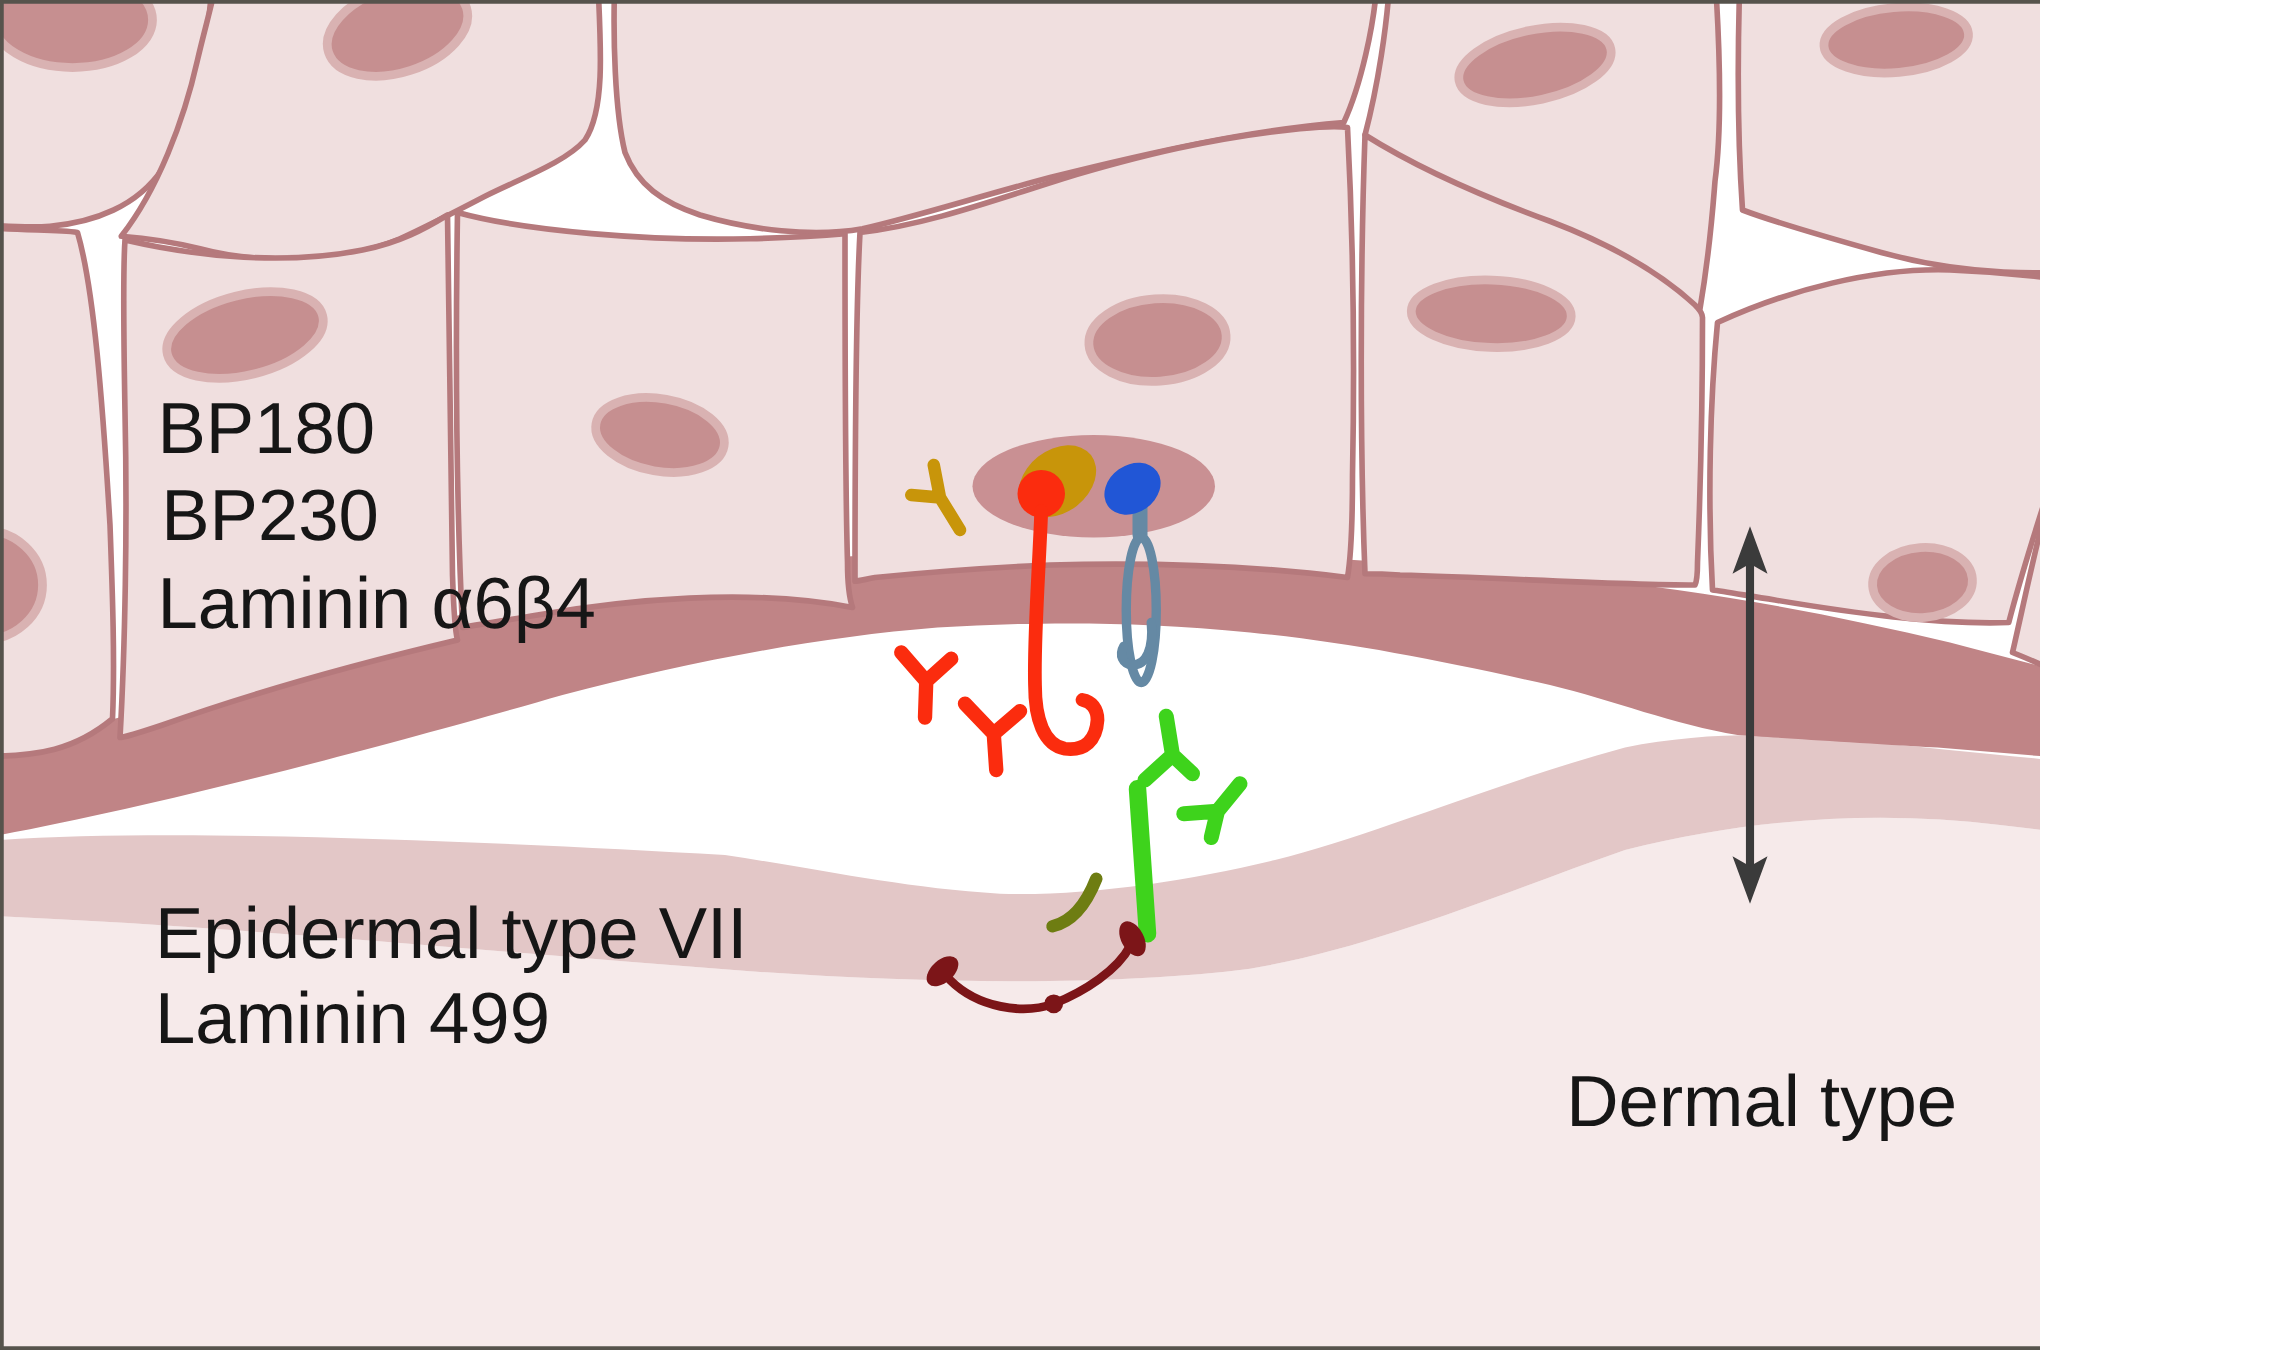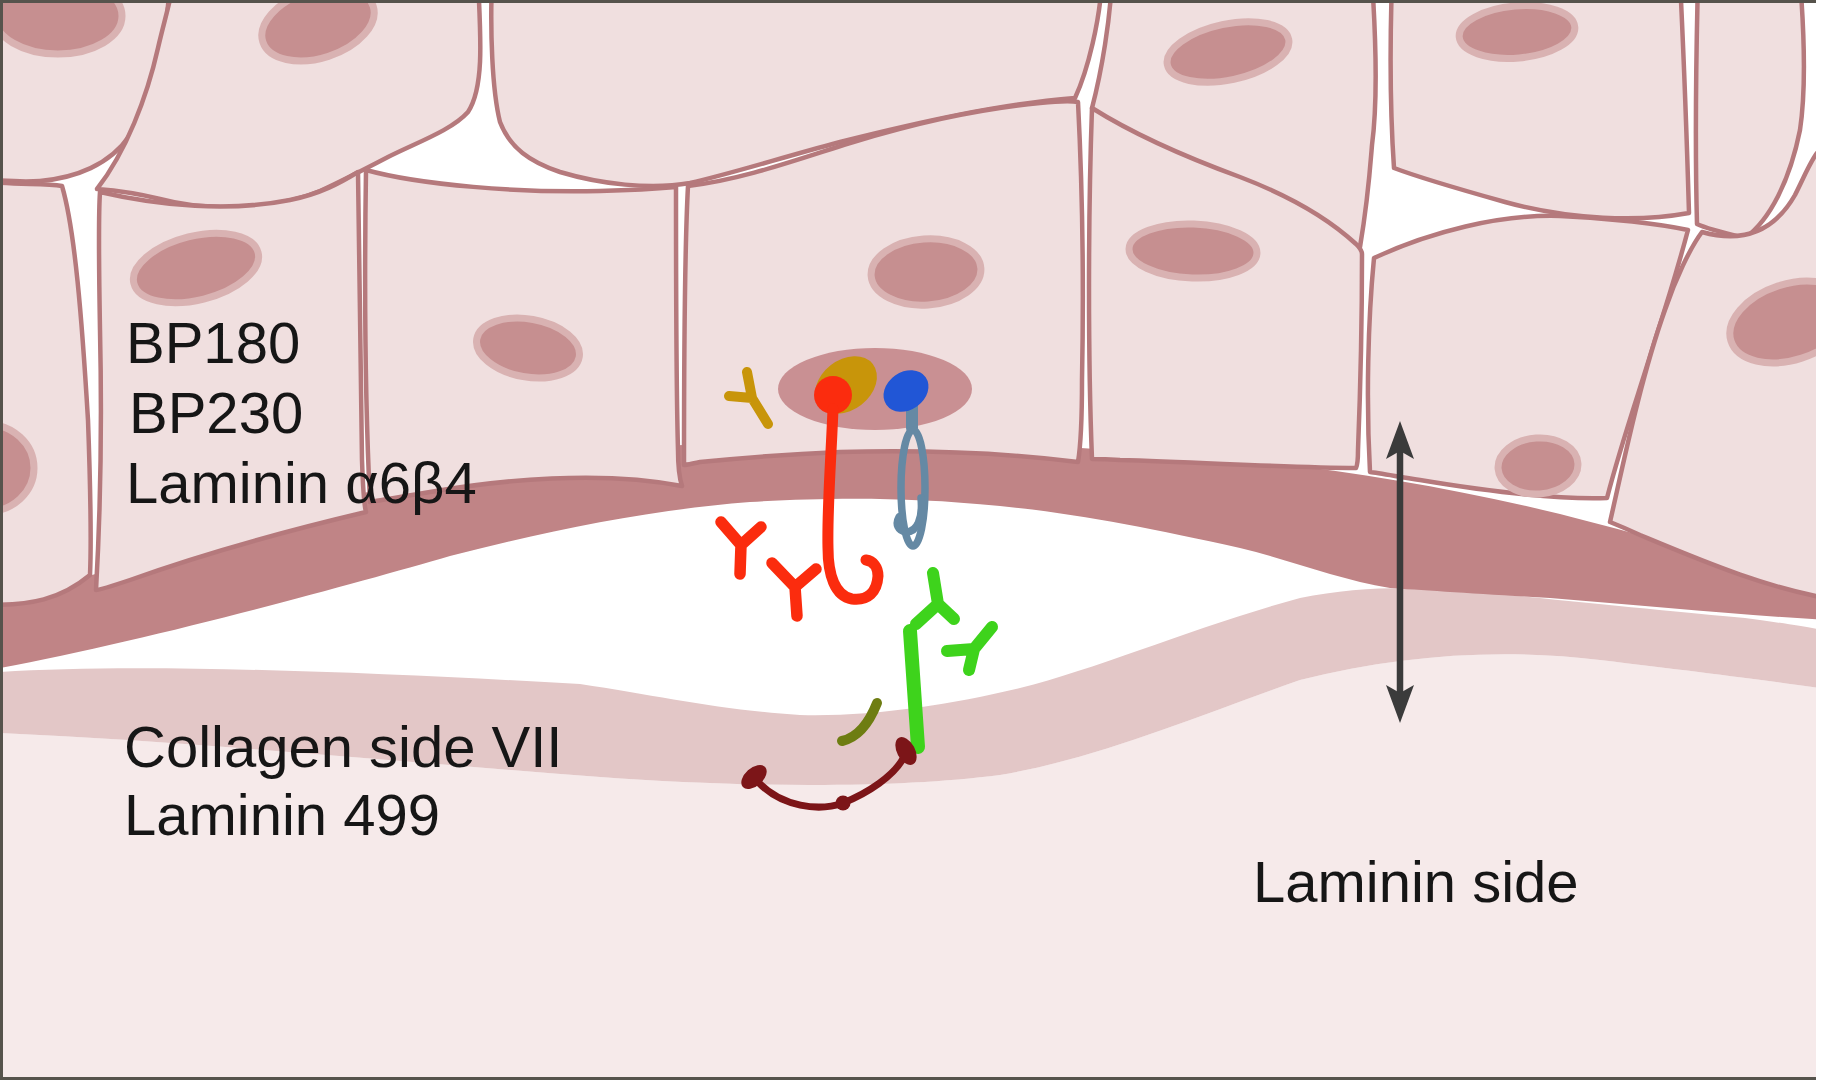--- a/index.html
+++ b/index.html
@@ -1,16 +1,16 @@
 <!DOCTYPE html>
 <html><head>
 <meta charset="utf-8">
 <style>
   html,body{margin:0;padding:0;background:#ffffff;}
-  .stage{position:relative;width:1816px;height:1080px;overflow:hidden;
+  .stage{position:relative;width:1632px;height:1080px;overflow:hidden;
          font-family:"Liberation Sans", sans-serif;}
   .stage svg{position:absolute;left:0;top:0;}
   .lbl{position:absolute;font-size:58px;line-height:70px;color:#161616;
        white-space:nowrap;letter-spacing:0;}
 </style>
 </head>
 <body>
 
 <div class="stage">
 
@@ -142,18 +142,18 @@
     <polygon stroke="none" points="1400,723 1386,685 1400,693 1414,685"></polygon>
   </g>
 
   <rect x="1.5" y="1.5" width="1829" height="1077" fill="none" stroke-width="3" stroke="#56534c"></rect>
 </svg>
 
 <div class="lbl" style="left:126px;top:308px">BP180</div>
 <div class="lbl" style="left:129px;top:378px">BP230</div>
 <div class="lbl" style="left:126px;top:448px">Laminin α6β4</div>
 
-<div class="lbl" style="left:124px;top:712px">Collagen side VII</div>
+<div class="lbl" style="left:124px;top:712px">Epidermal type VII</div>
 <div class="lbl" style="left:124px;top:780px">Laminin 499</div>
 
-<div class="lbl" style="left:1253px;top:847px">Laminin side</div>
+<div class="lbl" style="left:1253px;top:847px">Dermal type</div>
 
 </div>
 
 </body></html>

